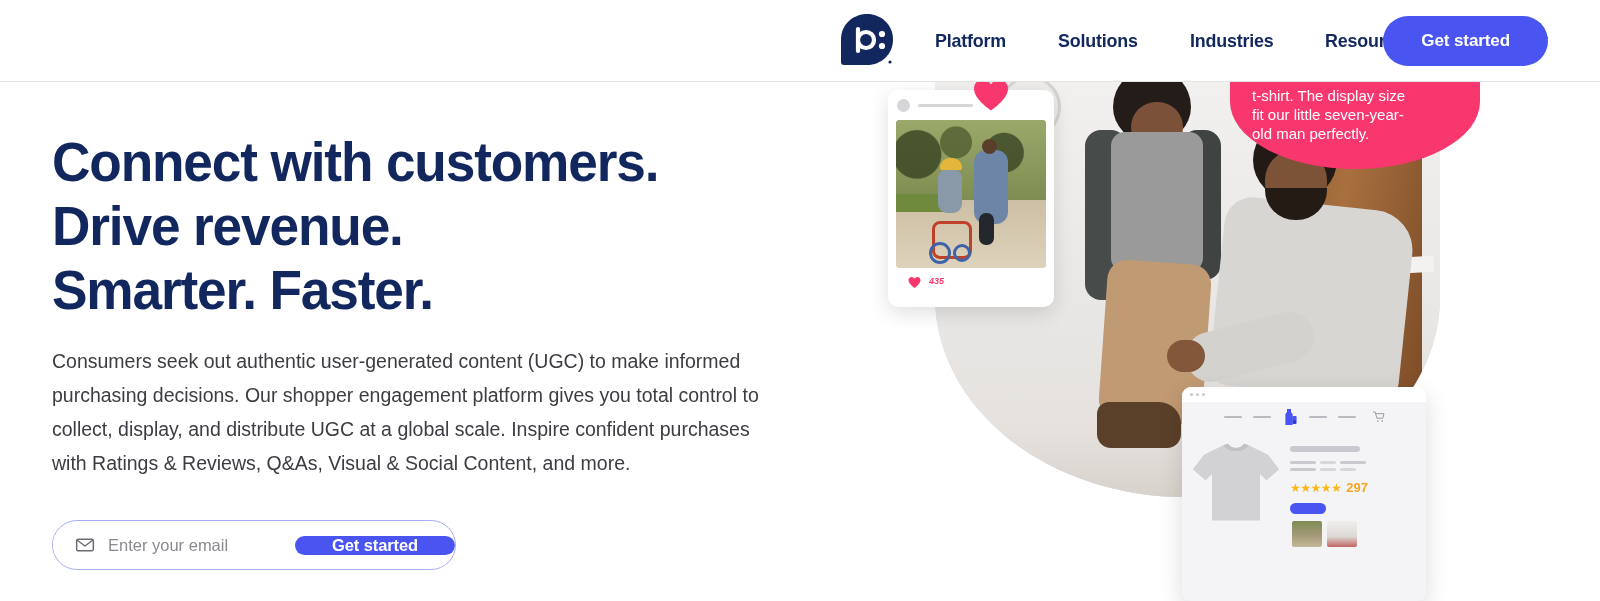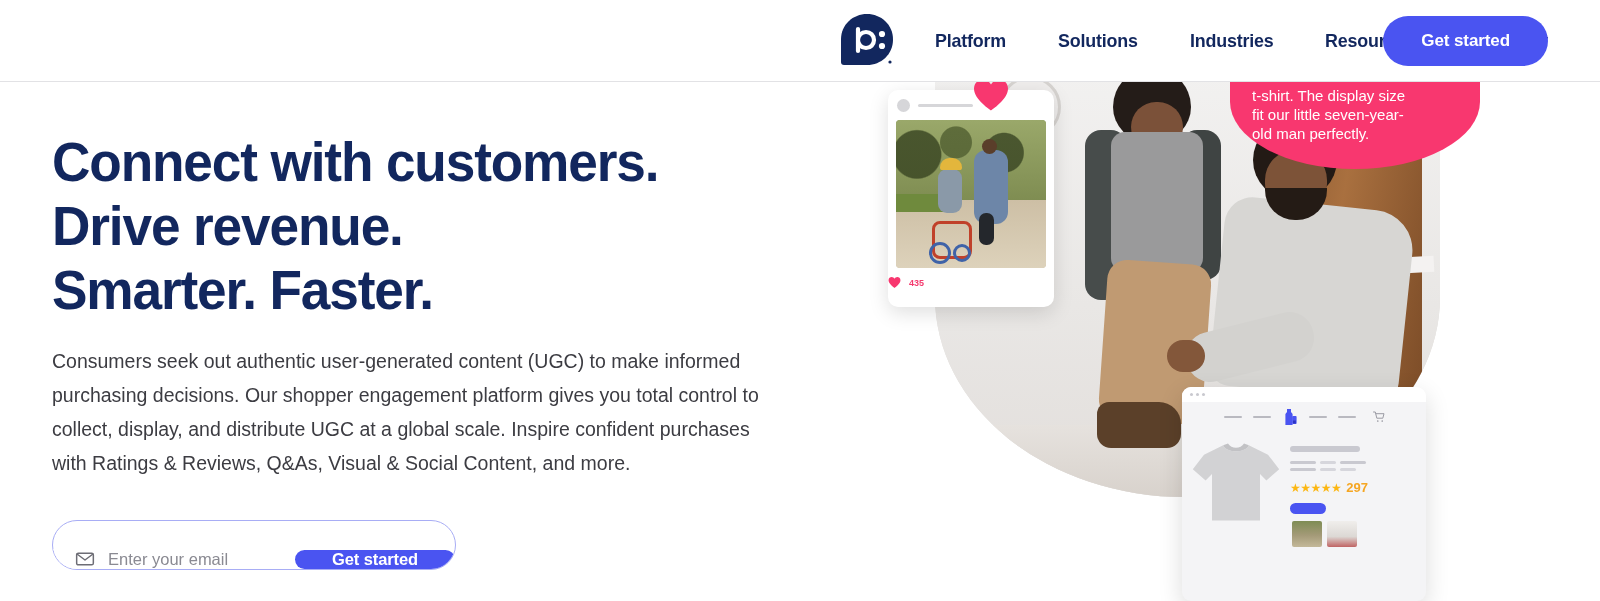--- a/index.html
+++ b/index.html
@@ -61,21 +61,21 @@
     transform-origin: left top;
   }
   .headline .hl { display: block; white-space: nowrap; }
   .subcopy {
     margin-top: 22px; width: 710px;
     font-size: 19.5px; line-height: 34px;
     color: #3c3c42;
   }
   .signup {
     margin-top: 40px;
-    display: flex; align-items: flex-end;
+    display: flex; align-items: center;
     width: 404px; height: 50px;
     border: 1px solid #a8adf5;
     border-radius: 25px;
     background: #fff;
     overflow: hidden;
   }
   .email-field {
     flex: 1; display: flex; align-items: center;
     padding-left: 22px; background: #fff;
   }
@@ -156,21 +156,21 @@
   .pp-path { position:absolute; left:0; bottom:0; width:100%; height:46%; background: linear-gradient(180deg,#cdbfa5 0%,#ddd2bb 100%); }
   .pp-grass { position:absolute; left:0; bottom:38%; width:40%; height:12%; background:#6f8a3d; }
   .pp-dad { position:absolute; left:52%; top:20%; width:34px; height:74px; border-radius:12px; background:#6d86a8; }
   .pp-dadhead { position:absolute; left:57%; top:13%; width:15px; height:15px; border-radius:50%; background:#5a3e2a; }
   .pp-dadleg { position:absolute; left:55%; top:63%; width:15px; height:32px; border-radius:7px; background:#24272c; }
   .pp-kid { position:absolute; left:28%; top:33%; width:24px; height:44px; border-radius:9px; background:#8a99a8; }
   .pp-helmet { position:absolute; left:29%; top:26%; width:22px; height:12px; border-radius:11px 11px 3px 3px; background:#e3b63c; }
   .pp-bike { position:absolute; left:24%; bottom:6%; width:40px; height:38px; border:3px solid #c0412a; border-radius:8px; }
   .pp-wheel1 { position:absolute; left:22%; bottom:3%; width:22px; height:22px; border:3px solid #3f63a8; border-radius:50%; }
   .pp-wheel2 { position:absolute; left:38%; bottom:4%; width:18px; height:18px; border:3px solid #3f63a8; border-radius:50%; }
-  .pc-foot { display:flex; align-items:center; padding:8px 0 0 0; }
+  .pc-foot { display:flex; padding:8px 0 0 20px;font-style:italic; }
   .pc-heart-sm { width:13px; height:13px; margin-right:8px; }
   .pc-likes { font-size:9px; font-weight:bold; color:#f43a6e; }
 
   .heart-float { position:absolute; left:112px; top:-4px; width:38px; height:34px; z-index:5; }
 
   
   .review-bubble {
     position: absolute; left: 370px; top: -10px;
     width: 250px; height: 97px;
     background: #f8376f;

